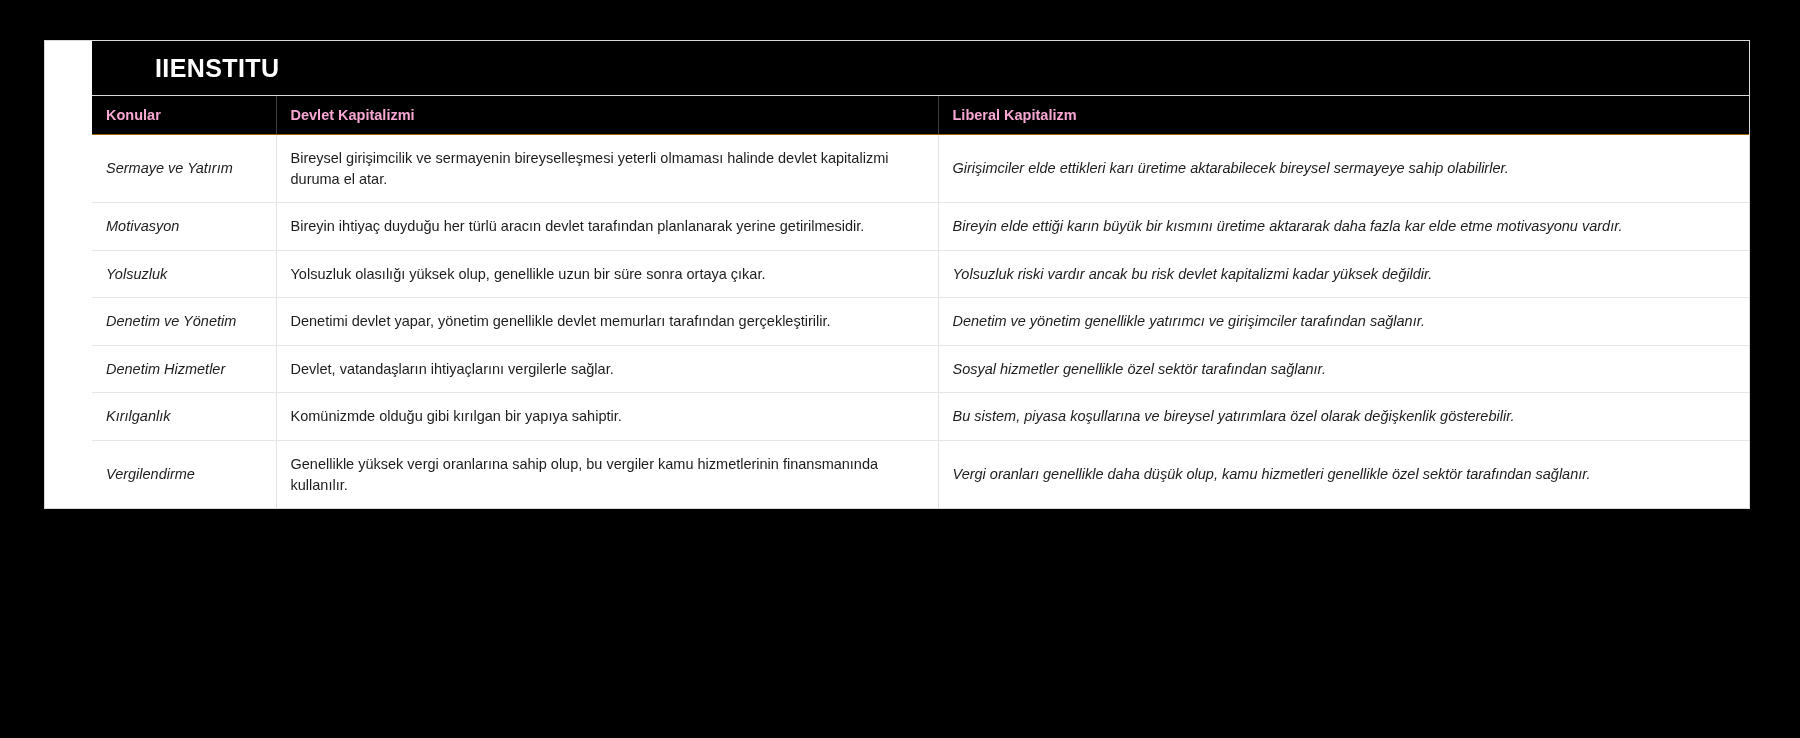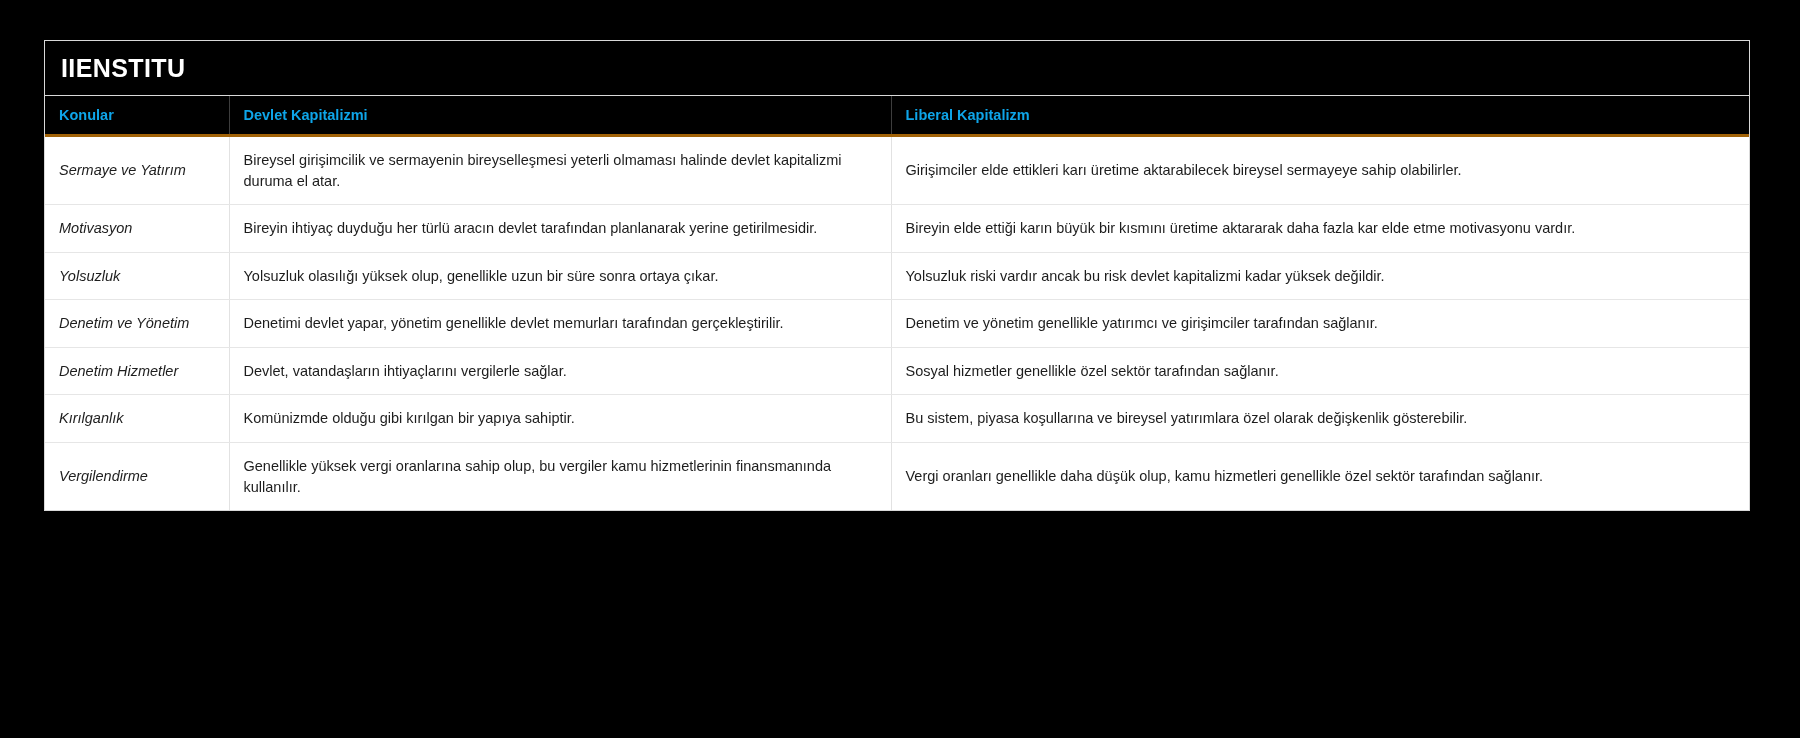--- a/index.html
+++ b/index.html
@@ -1,15 +1,15 @@
 <!DOCTYPE html>
 <html><head>
 <meta charset="utf-8">
 <style>
-  * { box-sizing: border-box; }
+  * { box-sizing: border-box; padding-left: 47px; }
   html, body {
     margin: 0;
     padding: 0;
     background: #000000;
     width: 1800px;
     height: 738px;
     overflow: hidden;
   }
   body {
     font-family: "Liberation Sans", sans-serif;
@@ -53,44 +53,44 @@
 
   
   table.cmp {
     width: 100%;
     border-collapse: collapse;
     table-layout: fixed;
   }
 
   table.cmp thead th {
     background: #000000;
-    color: #0ea5e9;
+    color: #f9a8d4;
     font-size: 14.5px;
     font-weight: bold;
     text-align: left;
     padding: 11px 14px;
     vertical-align: middle;
     border-right: 1px solid #3d3d3d;
-    border-bottom: 3px solid #a16207;
+    border-bottom: 1px solid #a16207;
     height: 36px;
   }
   table.cmp thead th:last-child { border-right: none; }
 
   table.cmp tbody td {
     background: #ffffff;
     color: #1d1d1d;
     font-size: 14.5px;
     line-height: 1.42;
     text-align: left;
     vertical-align: middle;
     padding: 13px 14px;
     border-right: 1px solid #e2e2e2;
     border-bottom: 1px solid #e6e6e6;
   }
-  table.cmp tbody td:last-child { border-right: none; }
+  table.cmp tbody td:last-child { border-right: none; font-style: italic; }
   table.cmp tbody tr:last-child td { border-bottom: none; }
 
   .col-topic   { width: 184px; }
   .col-state   { width: 662px; }
   .col-liberal { width: 860px; }
 
   td.topic-cell { color: #1d1d1d; font-style: italic; }
 </style>
 </head>
 <body>

